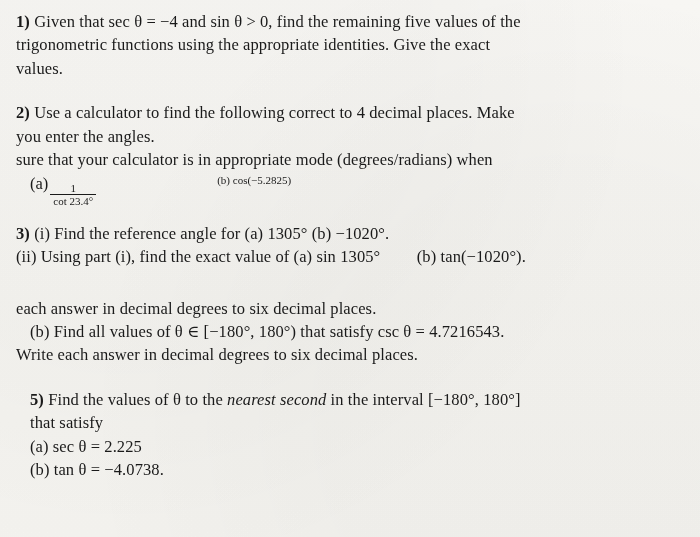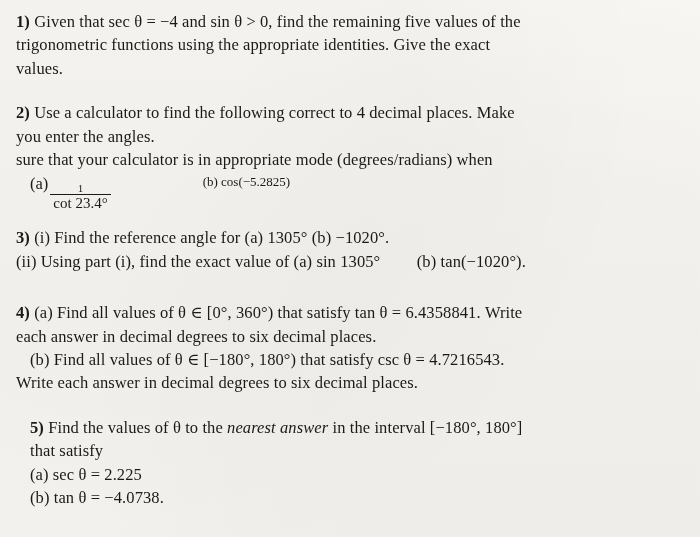--- a/index.html
+++ b/index.html
@@ -79,28 +79,28 @@
     font-size: 11px;
     line-height: 1.05;
     padding: 0 4px;
   }
   .frac .bar {
     width: 100%;
     border-top: 1px solid #1a1a1a;
     height: 0;
   }
   .frac .den {
-    font-size: 15px;
+    font-size: 11px;
     line-height: 1.15;
     padding: 0 3px;
     white-space: nowrap;
   }
   .part-b-offset {
-    margin-left: 90px;
-    font-size: 13px;
+    margin-left: 119px;
+    font-size: 11px;
   }
   .wider-gap { display: inline-block; width: 28px; }
 </style>
 </head>
 <body>
 
 <div class="page">
   <div class="paper-grain"></div>
   <div class="content">
 
@@ -147,35 +147,31 @@
         <span>(ii) Using part (i), find the exact value of (a) sin 1305°</span>
         <span class="wider-gap"></span>
         <span>(b) tan(−1020°).</span>
       </div>
     </div>
 
     <div class="gap-lg"></div>
     <div class="gap-sm"></div>
 
     <div class="problem">
-      <div class="line">
-        <span class="qnum">4)</span>
-        <span>(a) Find all values of θ ∈ [0°, 360°) that satisfy tan θ = 6.4358841.  Write</span>
-      </div>
       <div class="line">each answer in decimal degrees to six decimal places.</div>
       <div class="line indent-1">(b) Find all values of θ ∈ [−180°, 180°) that satisfy csc θ = 4.7216543.</div>
       <div class="line">Write each answer in decimal degrees to six decimal places.</div>
     </div>
 
     <div class="gap-lg"></div>
 
     <div class="problem">
       <div class="line indent-1">
         <span class="qnum">5)</span>
-        <span>Find the values of θ to the </span><span class="it">nearest answer</span><span> in the interval [−180°, 180°]</span>
+        <span>Find the values of θ to the </span><span class="it">nearest second</span><span> in the interval [−180°, 180°]</span>
       </div>
       <div class="line indent-1">that satisfy</div>
       <div class="line indent-1">(a) sec θ = 2.225</div>
       <div class="line indent-1">(b) tan θ = −4.0738.</div>
     </div>
 
   </div>
 </div>
 
 </body></html>

